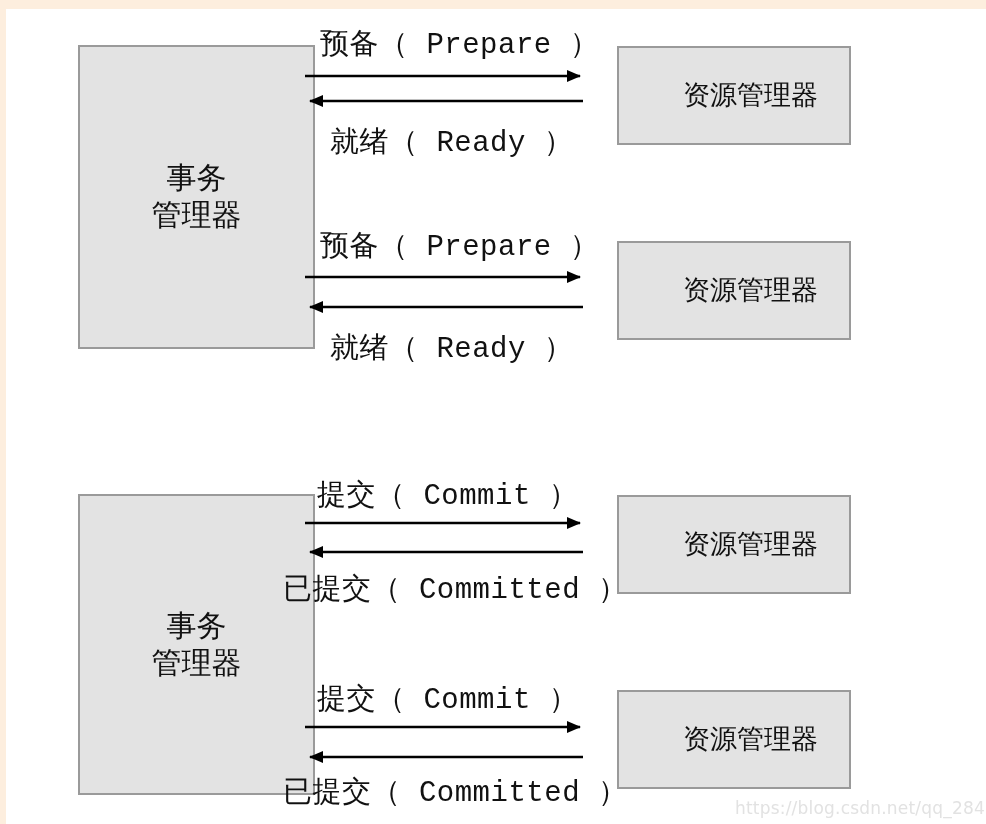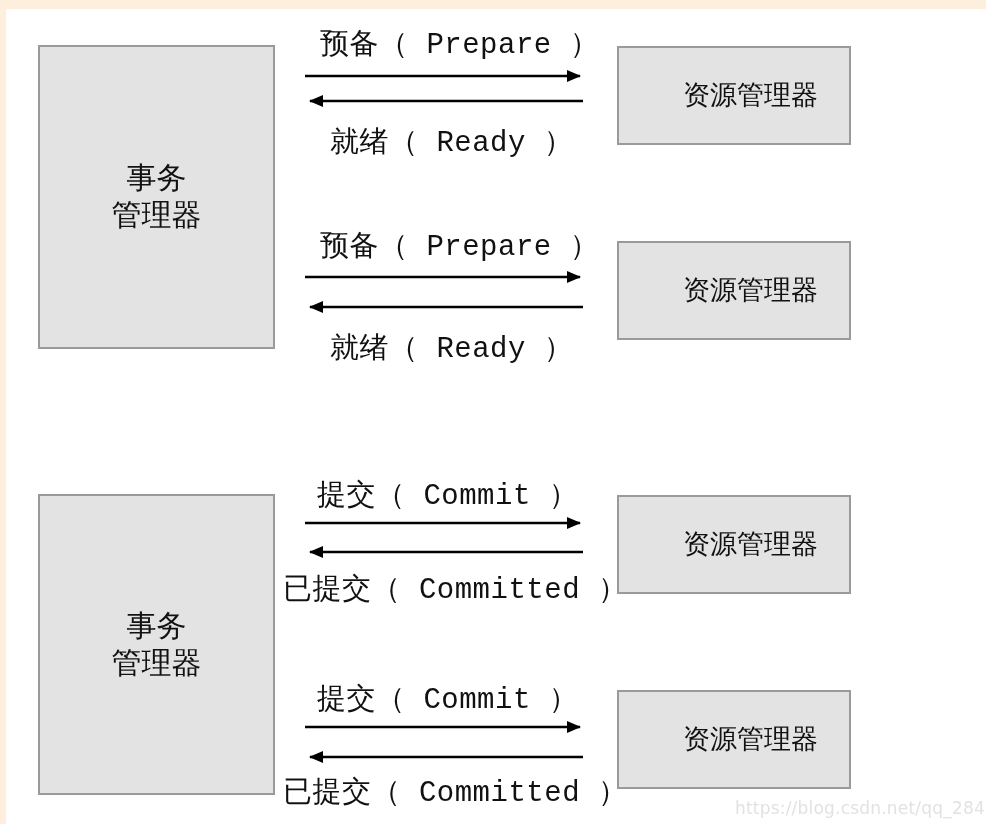--- a/index.html
+++ b/index.html
@@ -37,20 +37,21 @@
     display: flex;
     align-items: center;
     justify-content: center;
     color: #111111;
     text-align: center;
     line-height: 1.22;
     white-space: pre-line;
   }
   .box-tm {
     font-size: 30px;
+    margin-left: 40px;
   }
   .box-rm {
     font-size: 27px;
     padding-left: 33px;
   }
 
   
   .label {
     position: absolute;
     color: #111111;

